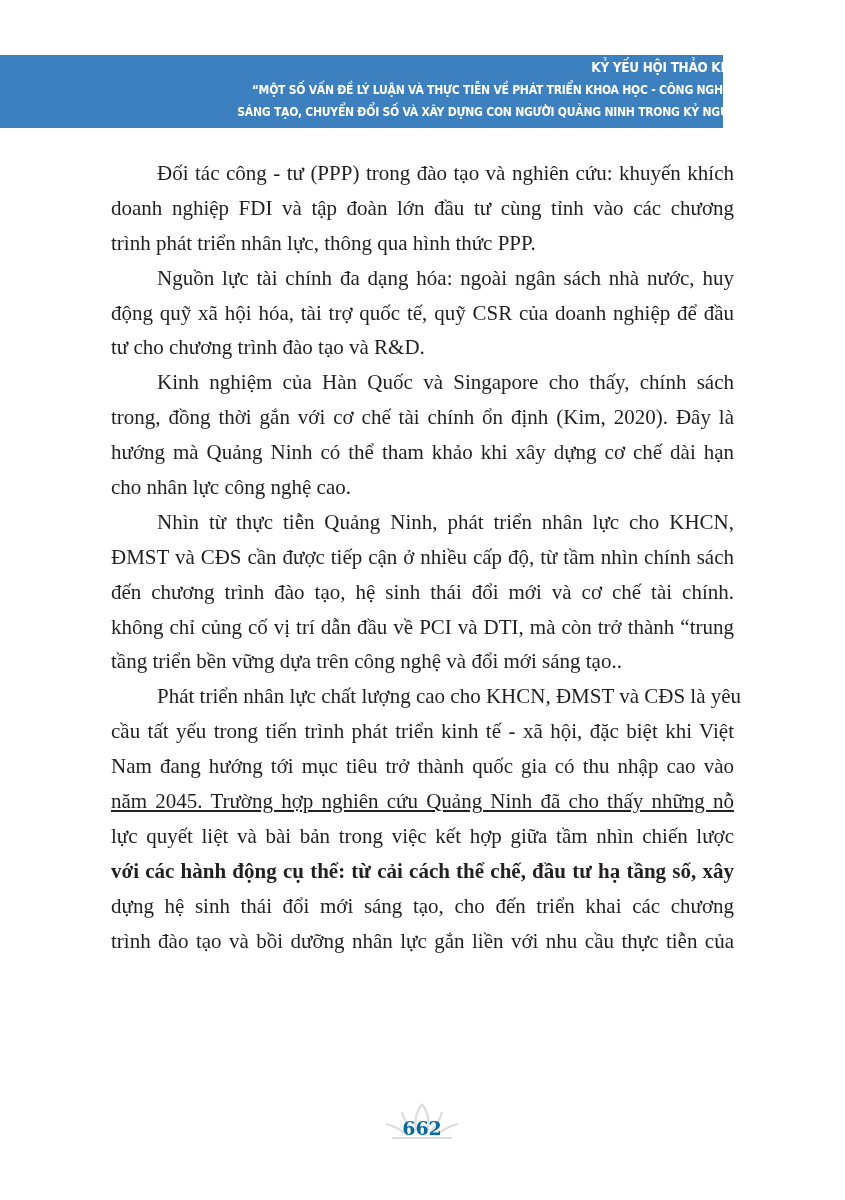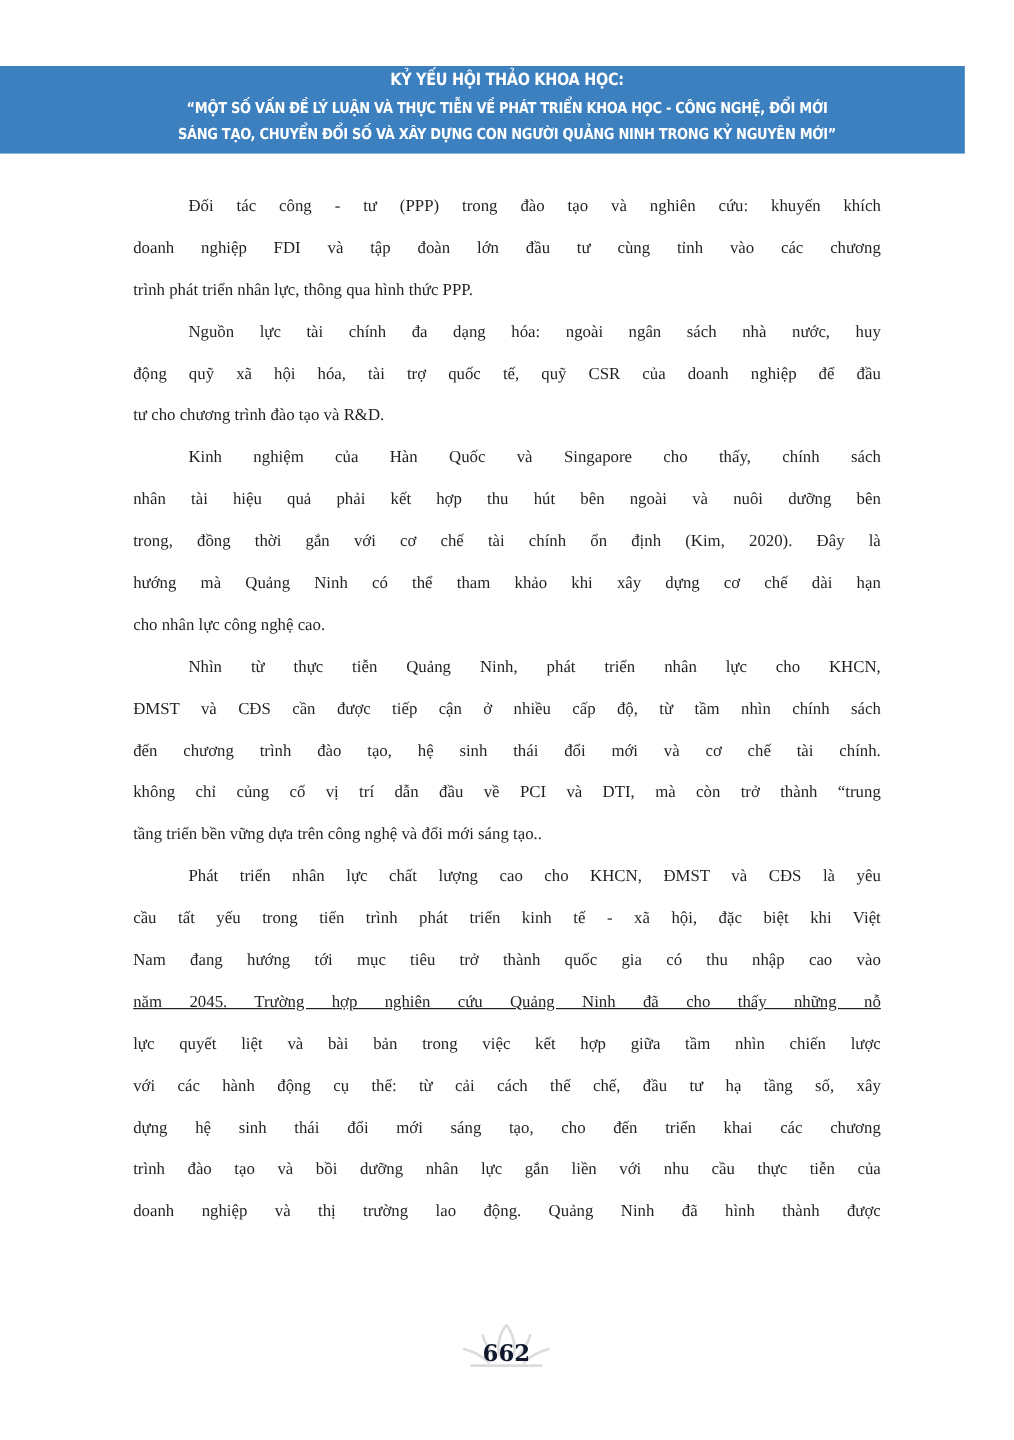--- a/index.html
+++ b/index.html
@@ -1,59 +1,59 @@
 <!DOCTYPE html>
 <html><head>
 <meta charset="utf-8">
 <style>
   html, body { margin: 0; padding: 0; background: #ffffff; }
   body { width: 845px; height: 1200px; position: relative; overflow: hidden; }
   .header-band {
-    position: absolute; left: 0; top: 55px; width: 804px; height: 73px;
+    position: absolute; left: 0; top: 55px; width: 723px; height: 73px;
     background: #3d80bf;
     color: #ffffff;
-    text-align: center;
+    text-align: right;
     font-family: "DejaVu Sans", sans-serif;
     font-weight: bold;
     text-transform: uppercase;
   }
   .header-line {
     position: absolute; left: 0; width: 845px;
     font-size: 12.6px; letter-spacing: -0.3px;
     transform: scaleX(0.86); transform-origin: 50% 50%;
     white-space: nowrap;
   }
   .header-line.l1 { top: 4px; font-size: 14px; }
   .header-line.l2 { top: 27px; }
   .header-line.l3 { top: 49px; }
 
   .body-text {
     position: absolute; left: 111px; top: 156px; width: 623px;
     font-family: "Liberation Serif", "DejaVu Serif", serif;
-    font-size: 14px;
+    font-size: 21px;
     color: #231f20;
   }
   .line {
     height: 34.9px; line-height: 34.9px;
     white-space: nowrap;
     text-align: justify;
     text-align-last: justify;
     overflow: visible;
   }
   .line.indent { padding-left: 46px; }
   .line.last { text-align-last: left; }
 
   .footer {
     position: absolute; left: 372px; top: 1100px; width: 100px; height: 48px;
   }
   .lotus { position: absolute; left: 0; top: 0; }
   .page-number {
     position: absolute; left: 0; top: 17px; width: 100px; text-align: center;
     font-family: "DejaVu Serif", serif; font-size: 19px; font-weight: bold;
-    color: #0f172a;
+    color: #0369a1;
   }
 </style>
 </head>
 <body>
 
 <div class="header-band">
   <div class="header-line l1">KỶ YẾU HỘI THẢO KHOA HỌC:</div>
   <div class="header-line l2">“MỘT SỐ VẤN ĐỀ LÝ LUẬN VÀ THỰC TIỄN VỀ PHÁT TRIỂN KHOA HỌC - CÔNG NGHỆ, ĐỔI MỚI</div>
   <div class="header-line l3">SÁNG TẠO, CHUYỂN ĐỔI SỐ VÀ XÂY DỰNG CON NGƯỜI QUẢNG NINH TRONG KỶ NGUYÊN MỚI”</div>
 </div>
@@ -64,42 +64,40 @@
     <div class="line"><span style="white-space: nowrap; word-spacing: 0px;">doanh nghiệp FDI và tập đoàn lớn đầu tư cùng tỉnh vào các chương</span></div>
     <div class="line last"><span style="white-space: nowrap;">trình phát triển nhân lực, thông qua hình thức PPP.</span></div>
   </div>
   <div>
     <div class="line indent"><span style="white-space: nowrap; word-spacing: 0px;">Nguồn lực tài chính đa dạng hóa: ngoài ngân sách nhà nước, huy</span></div>
     <div class="line"><span style="white-space: nowrap; word-spacing: 0px; font-family: Liberation Serif, serif;">động quỹ xã hội hóa, tài trợ quốc tế, quỹ CSR của doanh nghiệp để đầu</span></div>
     <div class="line last"><span style="white-space: nowrap;">tư cho chương trình đào tạo và R&amp;D.</span></div>
   </div>
   <div>
     <div class="line indent"><span style="white-space: nowrap; word-spacing: 0px;">Kinh nghiệm của Hàn Quốc và Singapore cho thấy, chính sách</span></div>
-    <div class="line"><span style="white-space: nowrap; word-spacing: 0px;">nhân tài hiệu quả phải kết hợp thu hút bên ngoài và nuôi dưỡng bên</span></div>
     <div class="line"><span style="white-space: nowrap; word-spacing: 0px;">trong, đồng thời gắn với cơ chế tài chính ổn định (Kim, 2020). Đây là</span></div>
     <div class="line"><span style="white-space: nowrap; word-spacing: 0px;">hướng mà Quảng Ninh có thể tham khảo khi xây dựng cơ chế dài hạn</span></div>
     <div class="line last"><span style="white-space: nowrap;">cho nhân lực công nghệ cao.</span></div>
   </div>
   <div>
     <div class="line indent"><span style="white-space: nowrap; word-spacing: 0px; margin-top: 47px;">Nhìn từ thực tiễn Quảng Ninh, phát triển nhân lực cho KHCN,</span></div>
     <div class="line"><span style="white-space: nowrap; word-spacing: 0px;">ĐMST và CĐS cần được tiếp cận ở nhiều cấp độ, từ tầm nhìn chính sách</span></div>
     <div class="line"><span style="white-space: nowrap; word-spacing: 0px;">đến chương trình đào tạo, hệ sinh thái đổi mới và cơ chế tài chính.</span></div>
     <div class="line"><span style="white-space: nowrap; word-spacing: 0px;">không chỉ củng cố vị trí dẫn đầu về PCI và DTI, mà còn trở thành “trung</span></div>
     <div class="line last"><span style="white-space: nowrap;">tầng triển bền vững dựa trên công nghệ và đổi mới sáng tạo..</span></div>
   </div>
   <div>
     <div class="line indent"><span style="white-space: nowrap; word-spacing: 0px;">Phát triển nhân lực chất lượng cao cho KHCN, ĐMST và CĐS là yêu</span></div>
     <div class="line"><span style="white-space: nowrap; word-spacing: 0px;">cầu tất yếu trong tiến trình phát triển kinh tế - xã hội, đặc biệt khi Việt</span></div>
     <div class="line"><span style="white-space: nowrap; word-spacing: 0px;">Nam đang hướng tới mục tiêu trở thành quốc gia có thu nhập cao vào</span></div>
     <div class="line"><span style="white-space: nowrap; word-spacing: 0px; text-decoration: underline;">năm 2045. Trường hợp nghiên cứu Quảng Ninh đã cho thấy những nỗ</span></div>
     <div class="line"><span style="white-space: nowrap; word-spacing: 0px;">lực quyết liệt và bài bản trong việc kết hợp giữa tầm nhìn chiến lược</span></div>
-    <div class="line"><span style="white-space: nowrap; word-spacing: 0px;">với các hành động cụ thể: từ cải cách thể chế, đầu tư hạ tầng số, xây</span></div>
+    <div class="line"><span style="white-space: nowrap; word-spacing: 0px; font-weight: bold;">với các hành động cụ thể: từ cải cách thể chế, đầu tư hạ tầng số, xây</span></div>
     <div class="line"><span style="white-space: nowrap; word-spacing: 0px;">dựng hệ sinh thái đổi mới sáng tạo, cho đến triển khai các chương</span></div>
     <div class="line"><span style="white-space: nowrap; word-spacing: 0px;">trình đào tạo và bồi dưỡng nhân lực gắn liền với nhu cầu thực tiễn của</span></div>
-    <div class="line"><span style="white-space: nowrap; word-spacing: 0px;">doanh nghiệp và thị trường lao động. Quảng Ninh đã hình thành được</span></div>
   </div>
 </div>
 
 <div class="footer">
   <svg class="lotus" width="100" height="48" viewBox="0 0 100 48">
     <g fill="none" stroke="#dcdcdc" stroke-width="2.2" stroke-linejoin="round">
       <path d="M50 4 C44 12 42 20 44 30 M50 4 C56 12 58 20 56 30"></path>
       <path d="M30 12 C32 20 36 26 42 32 M70 12 C68 20 64 26 58 32"></path>
       <path d="M14 24 C22 26 30 30 36 36 M86 24 C78 26 70 30 64 36"></path>
       <path d="M20 38 L80 38"></path>

